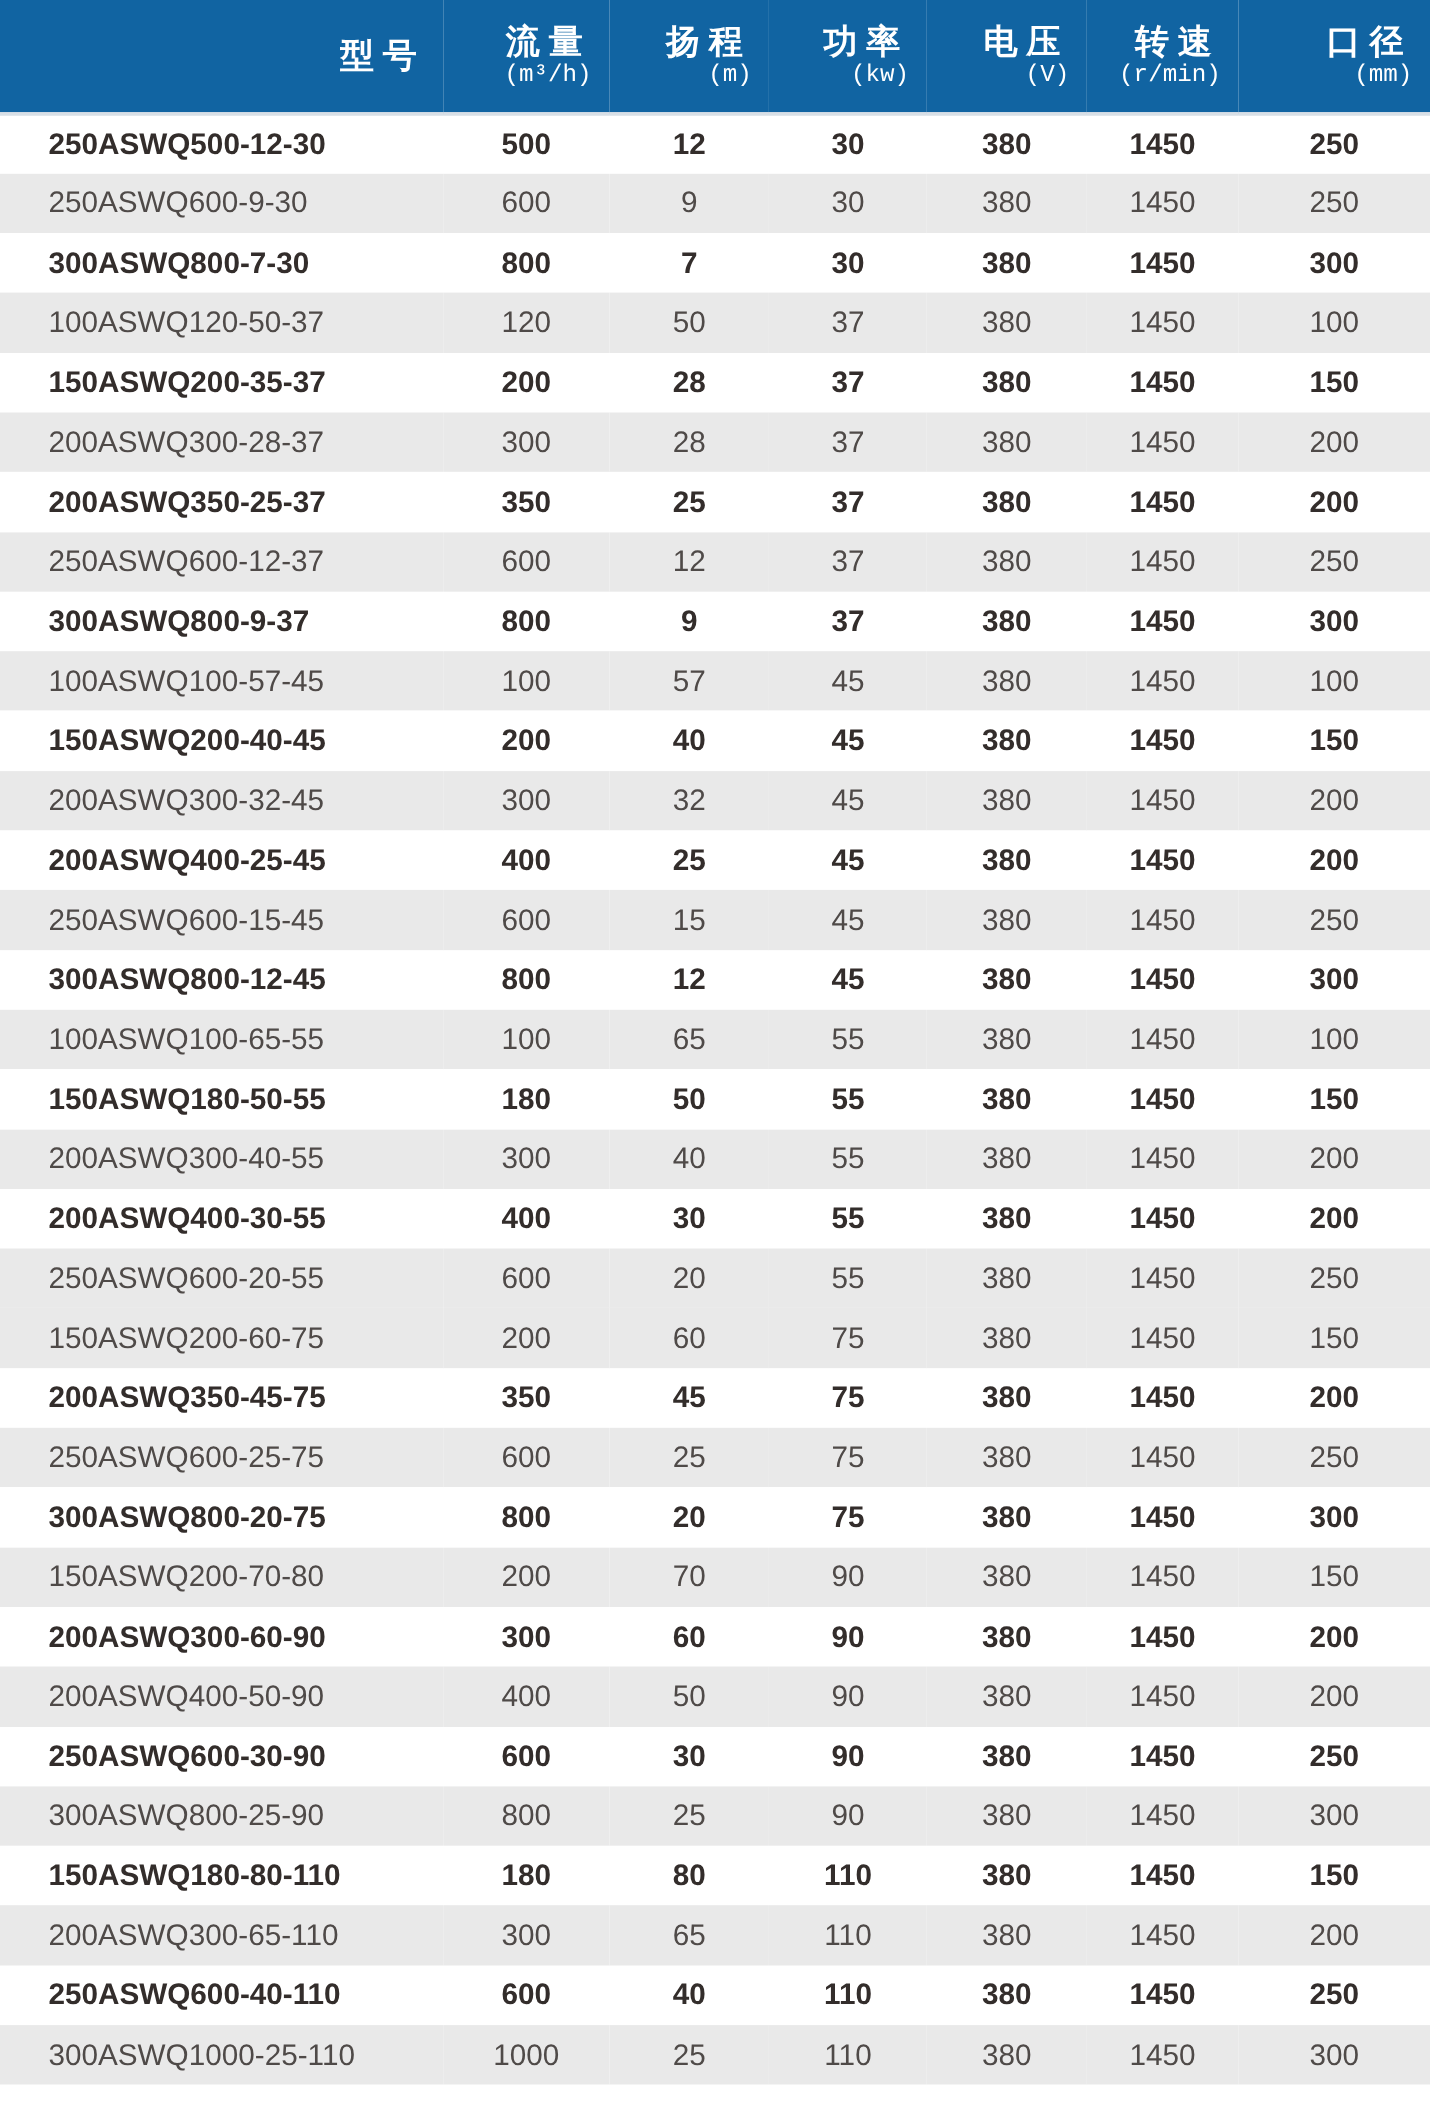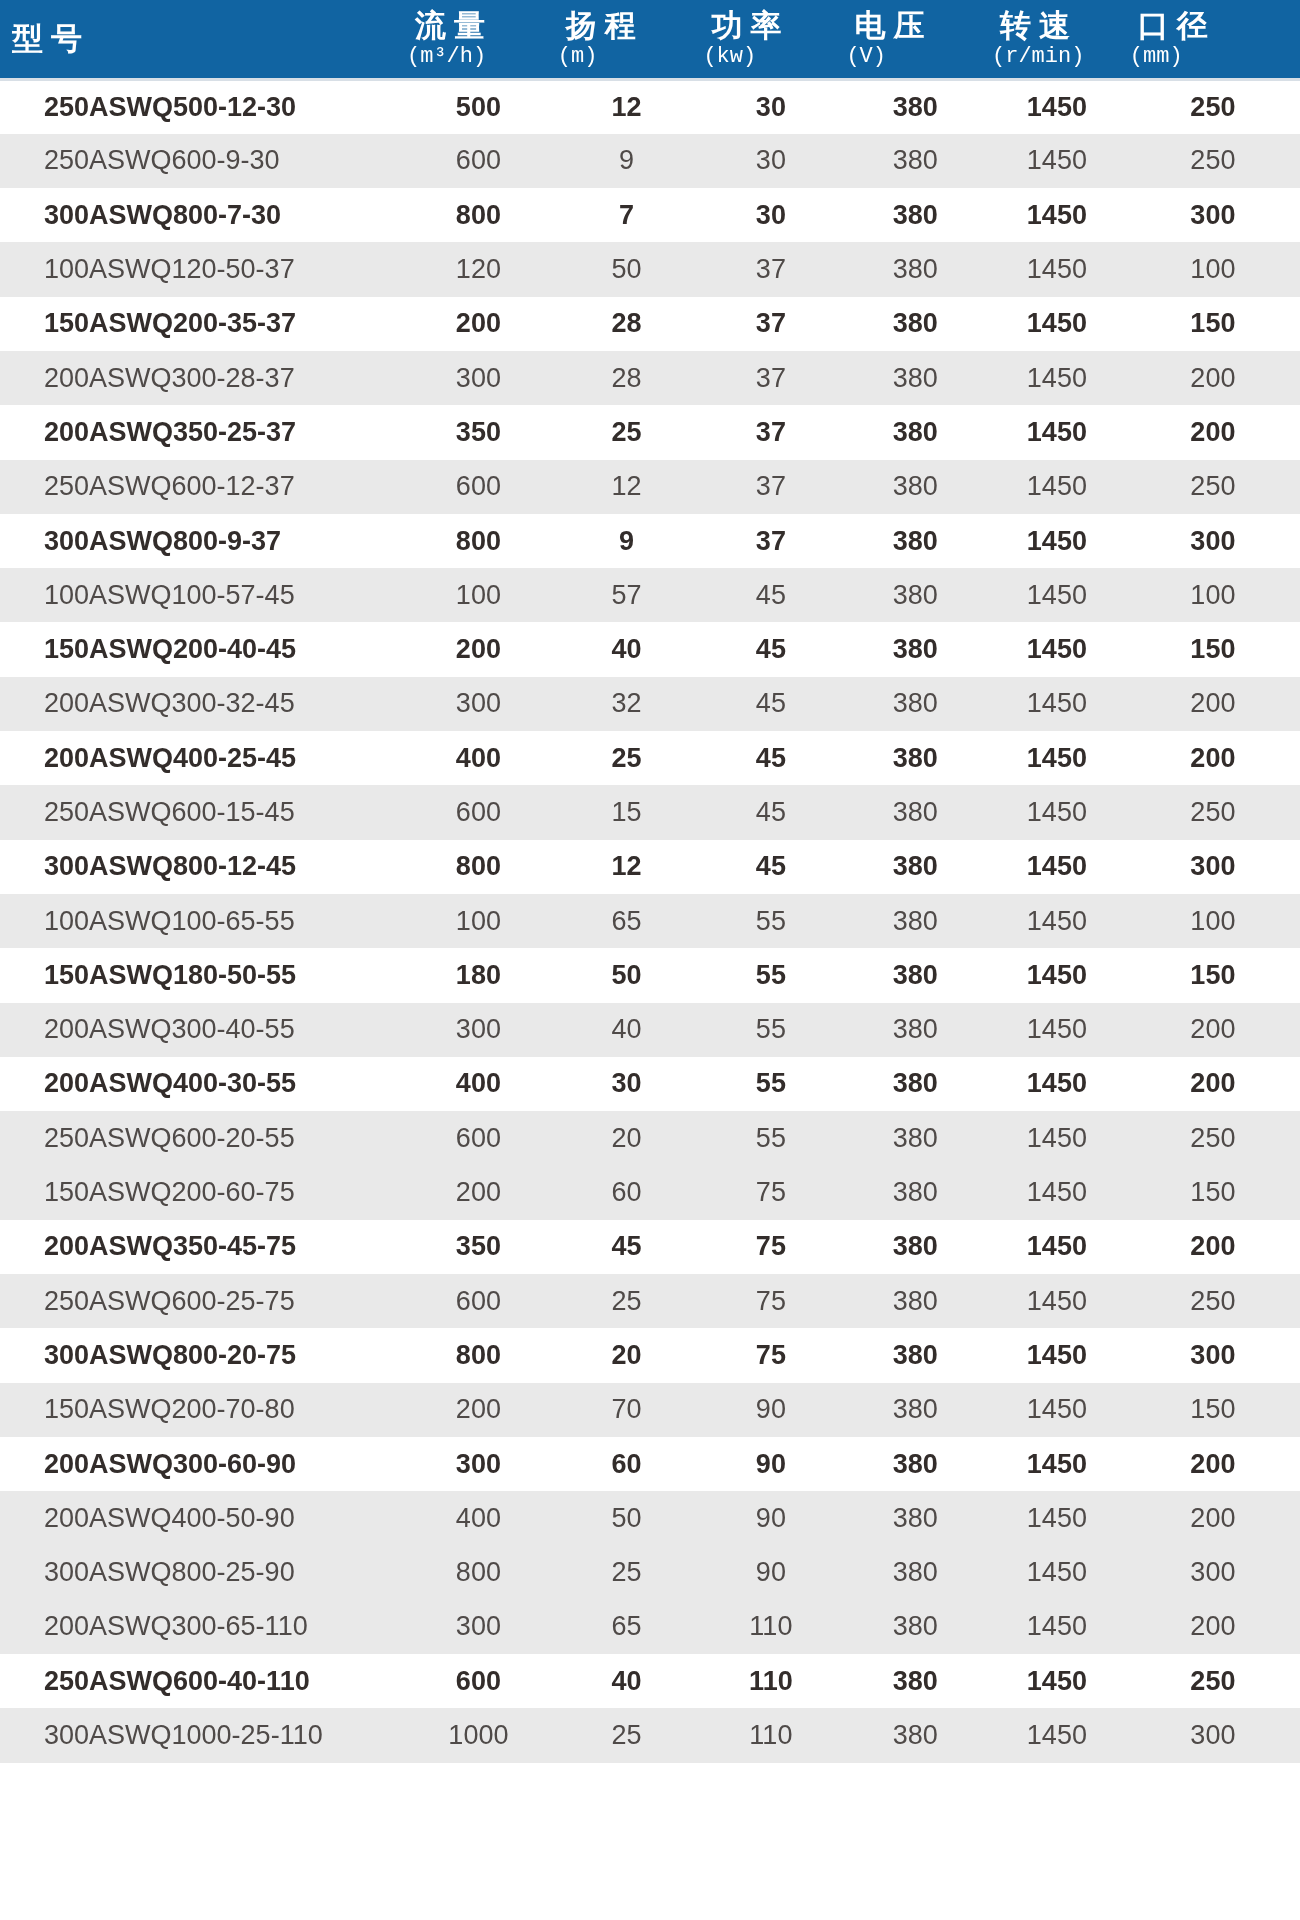--- a/index.html
+++ b/index.html
@@ -26,22 +26,22 @@
   col.c-voltage { width: 11.2%; }
   col.c-speed   { width: 10.6%; }
   col.c-dia     { width: 13.4%; }
 
   thead th {
     background: var(--header-bg, #1164A2);
     color: #ffffff;
     height: 70px;
     border-bottom: 3px solid #D8DFE6;
     vertical-align: middle;
-    text-align: left;
-    padding: 4px;
+    text-align: right;
+    padding: 16px;
     font-weight: bold;
   }
   .h-cn {
     font-size: 31px;
     font-weight: bold;
     letter-spacing: 8px;
     text-indent: 8px;
     line-height: 34px;
   }
   .h-unit {
@@ -363,28 +363,46 @@
         </tr>
         <tr class="row-alt">
           <td class="model-col">200ASWQ400-50-90</td>
           <td>400</td>
           <td>50</td>
           <td>90</td>
           <td>380</td>
           <td>1450</td>
           <td>200</td>
         </tr>
+        <tr class="row-strong">
+          <td class="model-col">250ASWQ600-30-90</td>
+          <td>600</td>
+          <td>30</td>
+          <td>90</td>
+          <td>380</td>
+          <td>1450</td>
+          <td>250</td>
+        </tr>
         <tr class="row-alt">
           <td class="model-col">300ASWQ800-25-90</td>
           <td>800</td>
           <td>25</td>
           <td>90</td>
           <td>380</td>
           <td>1450</td>
           <td>300</td>
+        </tr>
+        <tr class="row-strong">
+          <td class="model-col">150ASWQ180-80-110</td>
+          <td>180</td>
+          <td>80</td>
+          <td>110</td>
+          <td>380</td>
+          <td>1450</td>
+          <td>150</td>
         </tr>
         <tr class="row-alt">
           <td class="model-col">200ASWQ300-65-110</td>
           <td>300</td>
           <td>65</td>
           <td>110</td>
           <td>380</td>
           <td>1450</td>
           <td>200</td>
         </tr>

